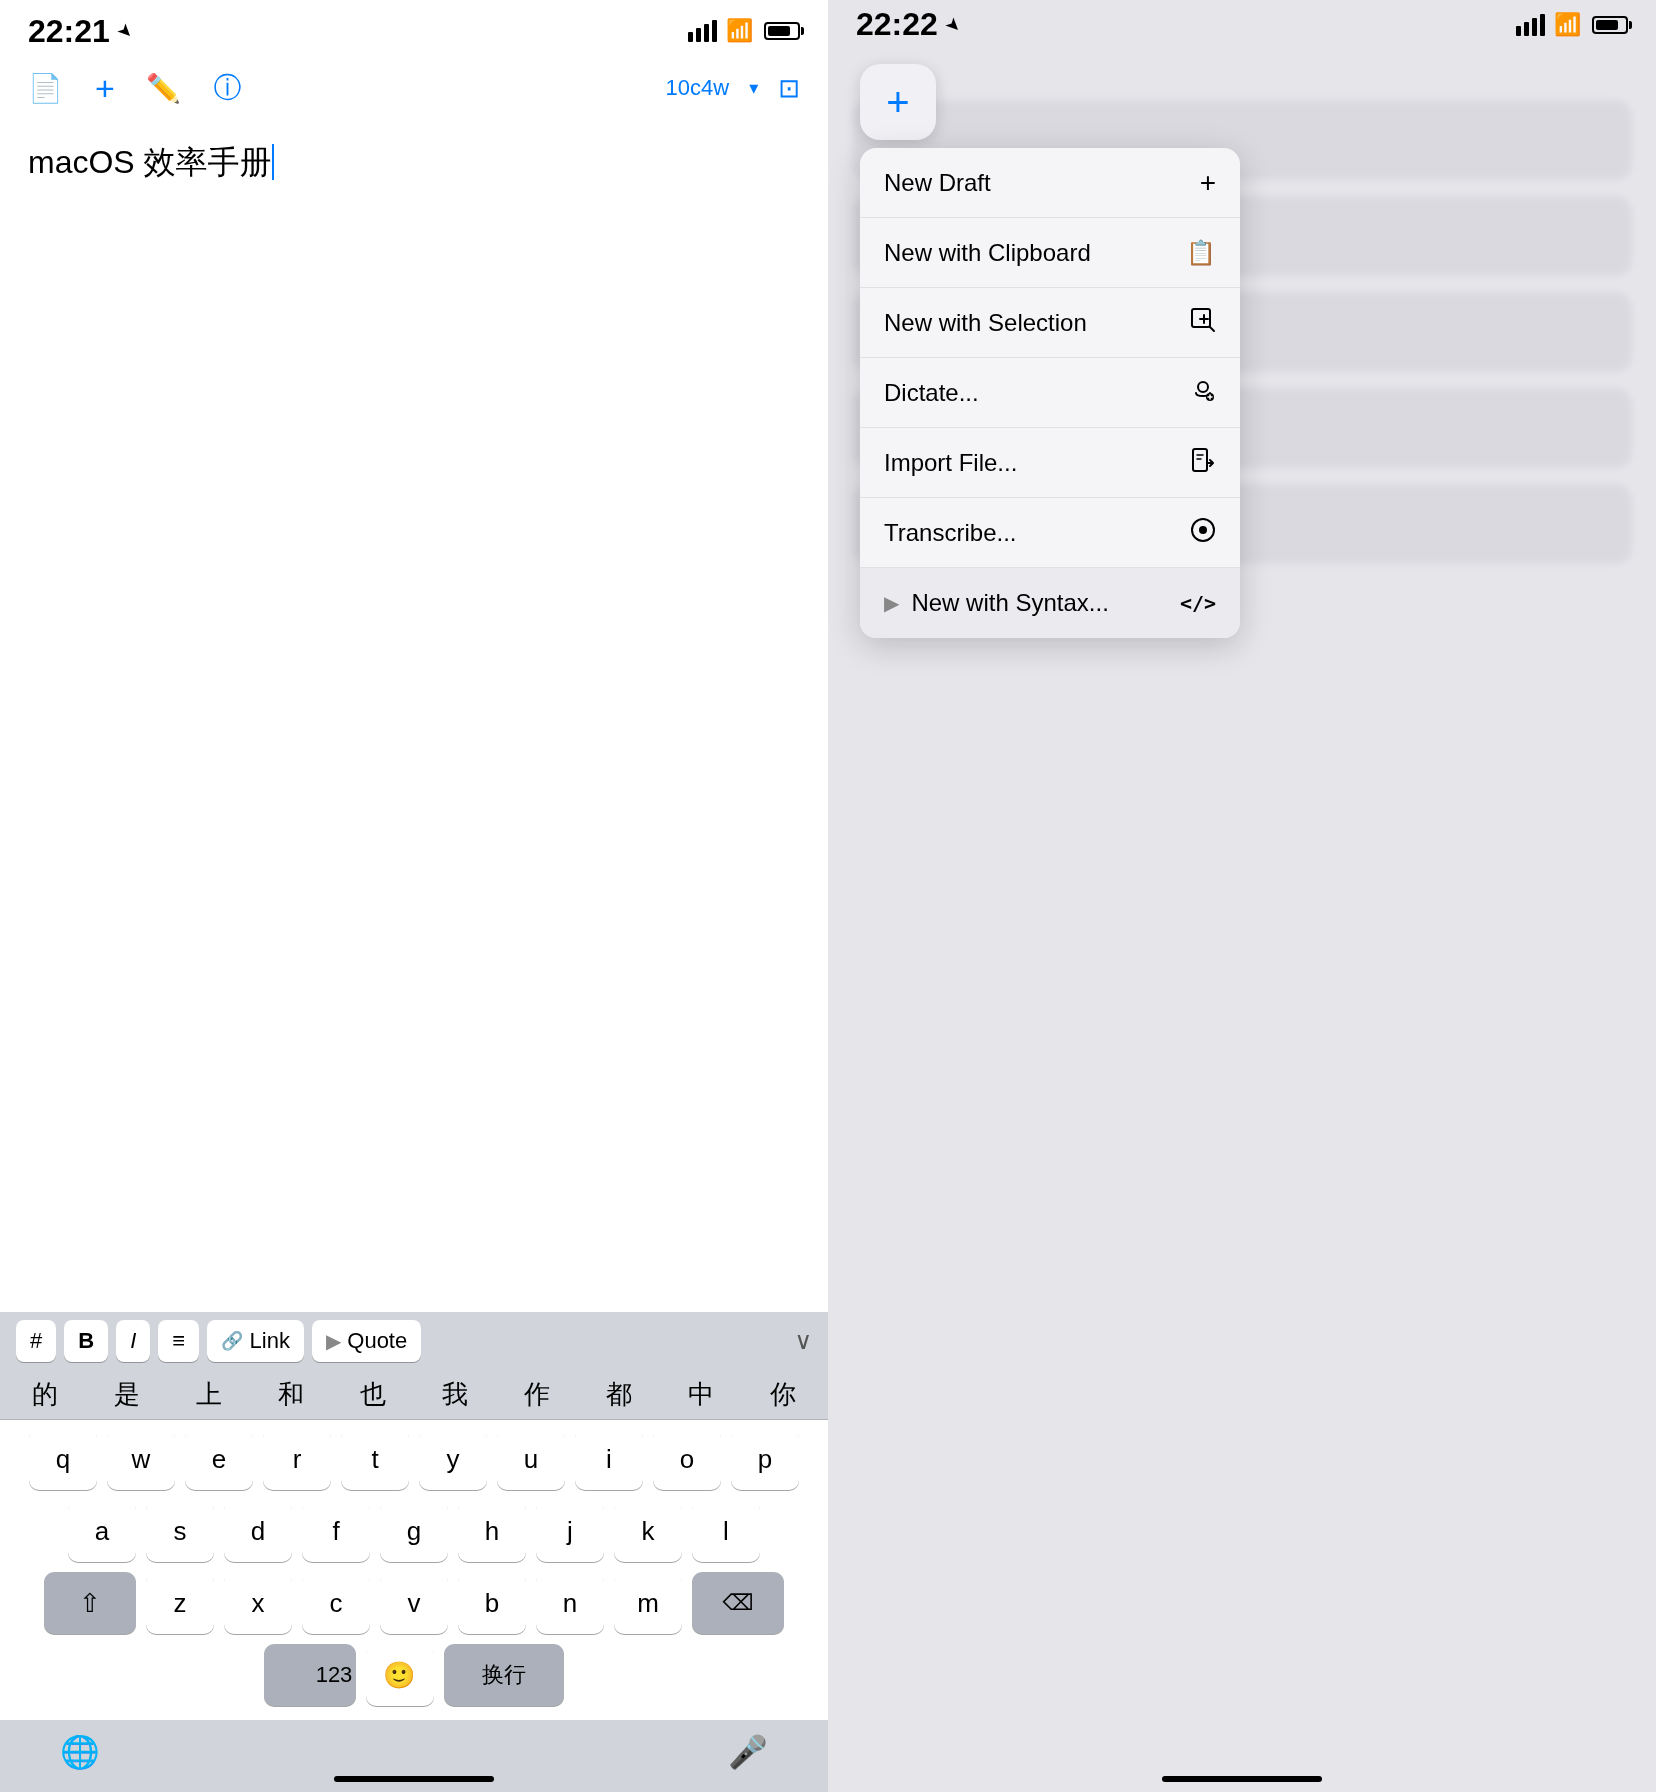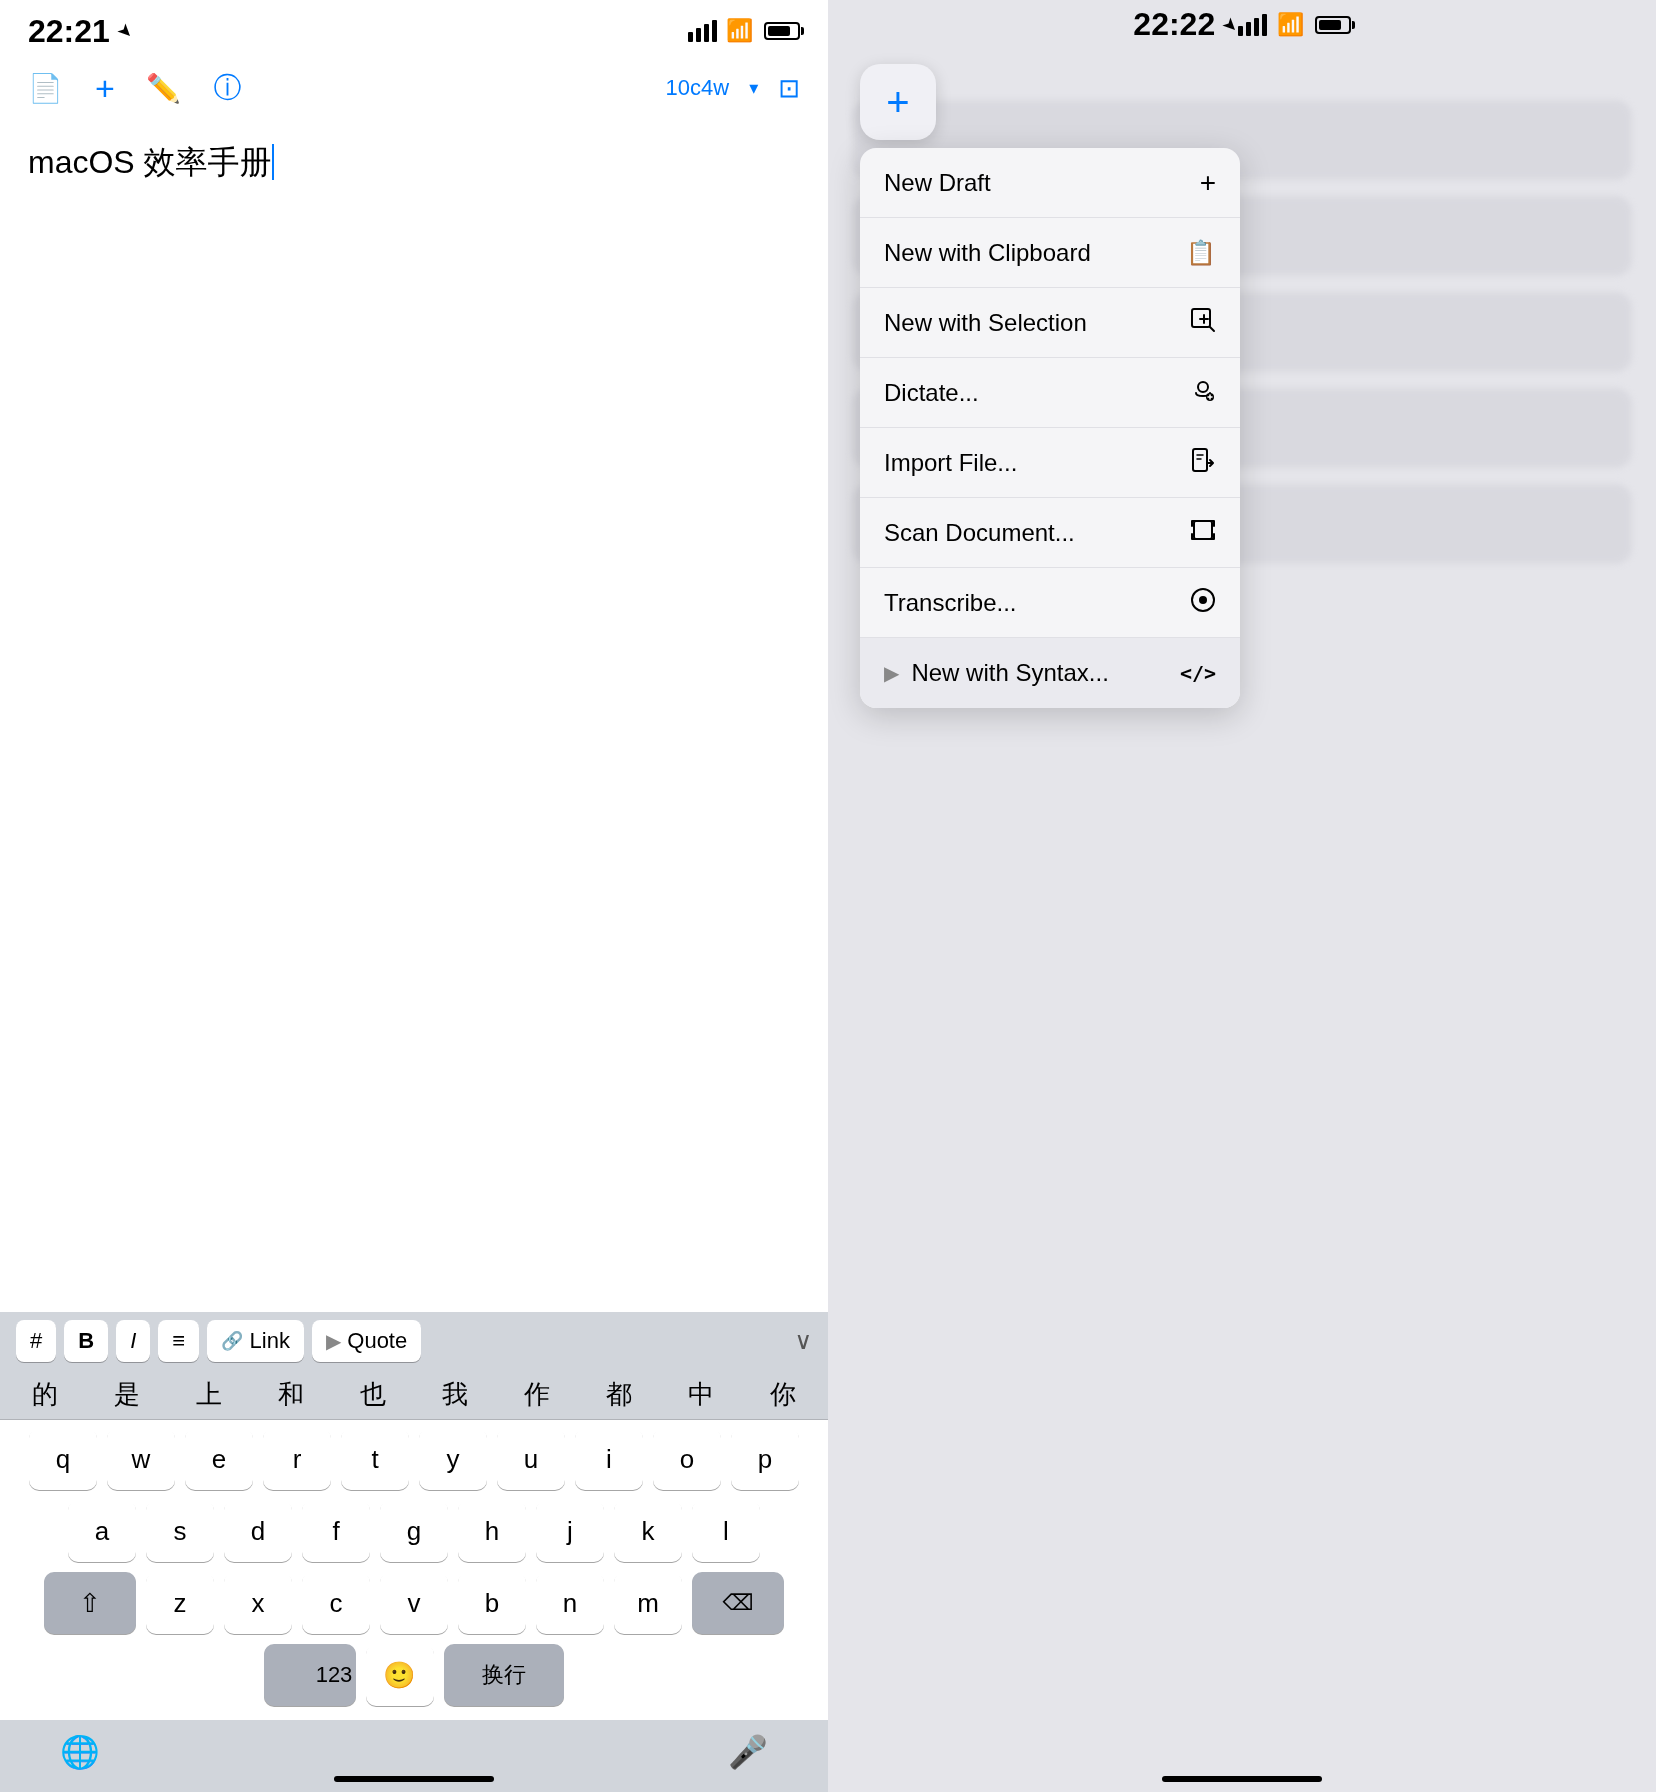--- a/index.html
+++ b/index.html
@@ -248,21 +248,21 @@
       width: 828px;
       height: 1792px;
       background: #e5e5ea;
       display: flex;
       flex-direction: column;
       position: relative;
     }
     .status-bar-right {
       display: flex;
       align-items: center;
-      justify-content: center;
+      justify-content: space-between;
       padding: 3px 28px 10px 28px;
       height: 56px;
     }
 
     
     .fab-plus {
       position: absolute;
       top: 64px;
       left: 32px;
       width: 76px;
@@ -532,32 +532,20 @@
       <span class="menu-item-text">Import File...</span>
       <span class="menu-item-icon">
         <svg width="26" height="26" viewBox="0 0 26 26" fill="none" xmlns="http://www.w3.org/2000/svg">
           <rect x="3" y="2" width="14" height="22" rx="2" stroke="#000" stroke-width="2" fill="none"></rect>
           <path d="M7 8 L13 8 M7 12 L11 12" stroke="#000" stroke-width="1.5" stroke-linecap="round"></path>
           <path d="M17 16 L22 16 M20 13 L23 16 L20 19" stroke="#000" stroke-width="2" stroke-linecap="round" stroke-linejoin="round"></path>
         </svg>
       </span>
     </div>
 
-    <div class="menu-item">
-      <span class="menu-item-text">Scan Document...</span>
-      <span class="menu-item-icon">
-        <svg width="26" height="26" viewBox="0 0 26 26" fill="none" xmlns="http://www.w3.org/2000/svg">
-          <rect x="4" y="4" width="18" height="18" rx="2" stroke="#000" stroke-width="2" fill="none"></rect>
-          <path d="M2 9 L2 4 L7 4" stroke="#000" stroke-width="2" stroke-linecap="round" stroke-linejoin="round" fill="none"></path>
-          <path d="M19 4 L24 4 L24 9" stroke="#000" stroke-width="2" stroke-linecap="round" stroke-linejoin="round" fill="none"></path>
-          <path d="M2 17 L2 22 L7 22" stroke="#000" stroke-width="2" stroke-linecap="round" stroke-linejoin="round" fill="none"></path>
-          <path d="M19 22 L24 22 L24 17" stroke="#000" stroke-width="2" stroke-linecap="round" stroke-linejoin="round" fill="none"></path>
-        </svg>
-      </span>
-    </div>
 
     <div class="menu-item">
       <span class="menu-item-text">Transcribe...</span>
       <span class="menu-item-icon">
         <svg width="26" height="26" viewBox="0 0 26 26" fill="none" xmlns="http://www.w3.org/2000/svg">
           <circle cx="13" cy="13" r="11" stroke="#000" stroke-width="2" fill="none"></circle>
           <circle cx="13" cy="13" r="4" fill="#000"></circle>
         </svg>
       </span>
     </div>

